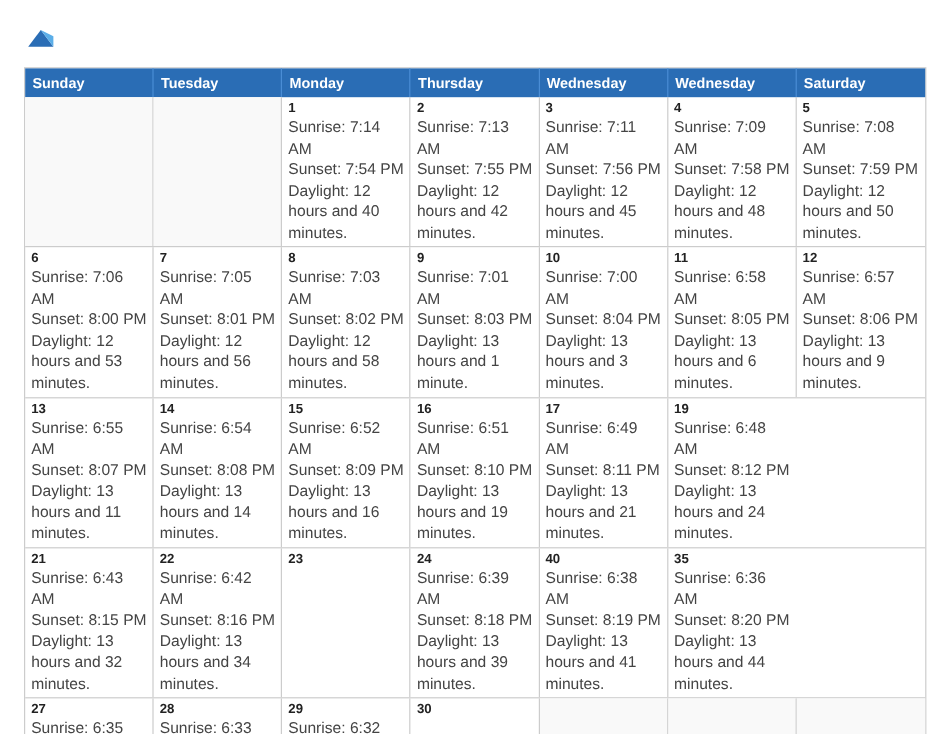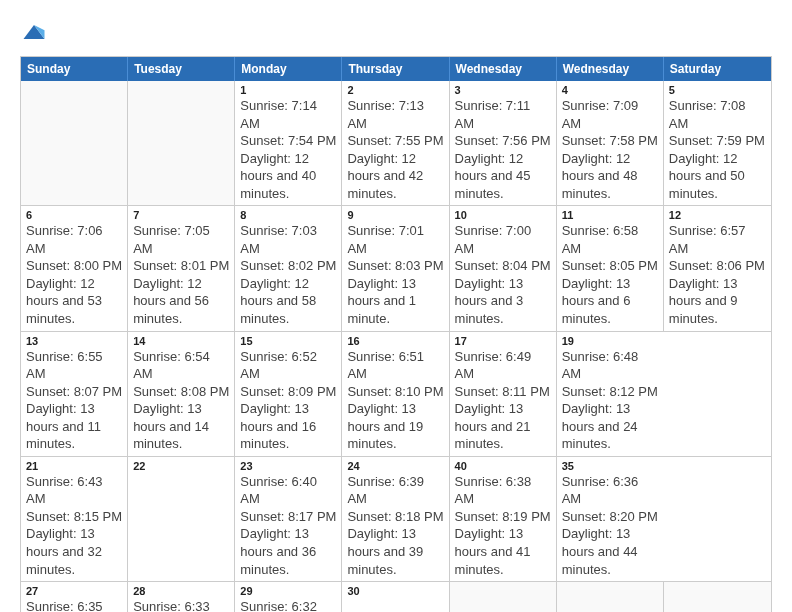--- a/index.html
+++ b/index.html
@@ -225,24 +225,24 @@
             <div class="day-info">Sunrise: 6:48 AM<br>Sunset: 8:12 PM<br>Daylight: 13 hours and 24 minutes.</div>
           </div>
         </div>
         <div class="cal-row">
           <div class="cal-cell">
             <div class="day-num">21</div>
             <div class="day-info">Sunrise: 6:43 AM<br>Sunset: 8:15 PM<br>Daylight: 13 hours and 32 minutes.</div>
           </div>
           <div class="cal-cell">
             <div class="day-num">22</div>
+            <div class="day-info">Sunrise: 6:42 AM<br>Sunset: 8:16 PM<br>Daylight: 13 hours and 34 minutes.</div>
           </div>
           <div class="cal-cell">
             <div class="day-num">23</div>
-            <div class="day-info">Sunrise: 6:40 AM<br>Sunset: 8:17 PM<br>Daylight: 13 hours and 36 minutes.</div>
           </div>
           <div class="cal-cell">
             <div class="day-num">24</div>
             <div class="day-info">Sunrise: 6:39 AM<br>Sunset: 8:18 PM<br>Daylight: 13 hours and 39 minutes.</div>
           </div>
           <div class="cal-cell">
             <div class="day-num">40</div>
             <div class="day-info">Sunrise: 6:38 AM<br>Sunset: 8:19 PM<br>Daylight: 13 hours and 41 minutes.</div>
           </div>
           <div class="cal-cell">

